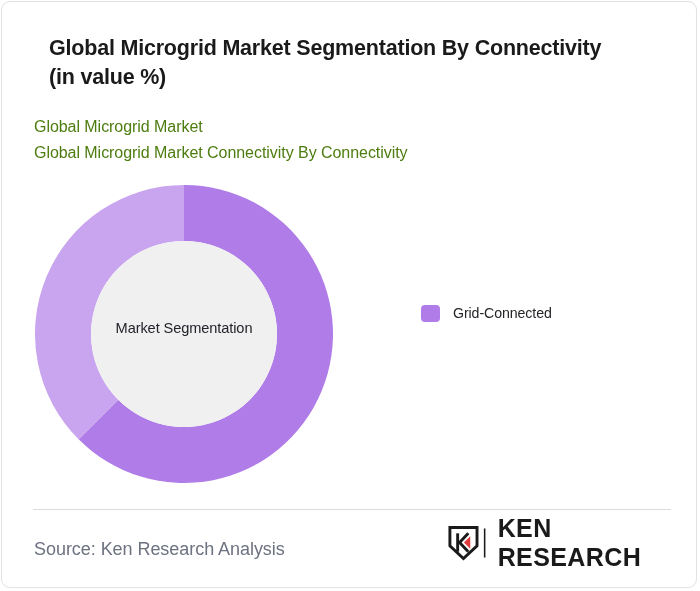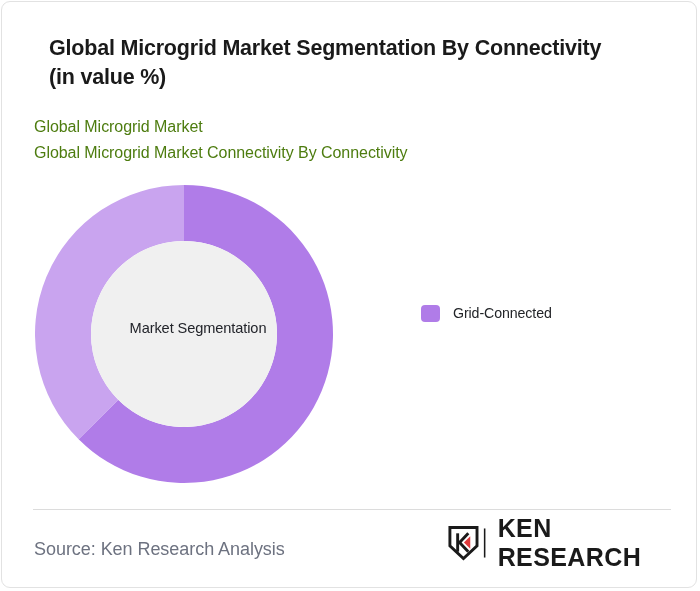--- a/index.html
+++ b/index.html
@@ -31,21 +31,20 @@
   }
   .donut-svg{position:absolute;left:33px;top:183px;}
 
   .center-label{
     position:absolute;
     left:89px;top:318px;
     width:186px;
     text-align:center;
     font-size:14.6px;color:#22242a;
     letter-spacing:-0.1px;
-    margin-left:14px;
   }
 
   
   .legend{
     position:absolute;left:419px;top:300px;
   }
   .legend-row{
     display:flex;align-items:center;
     height:22px;margin-bottom:16px;
   }

